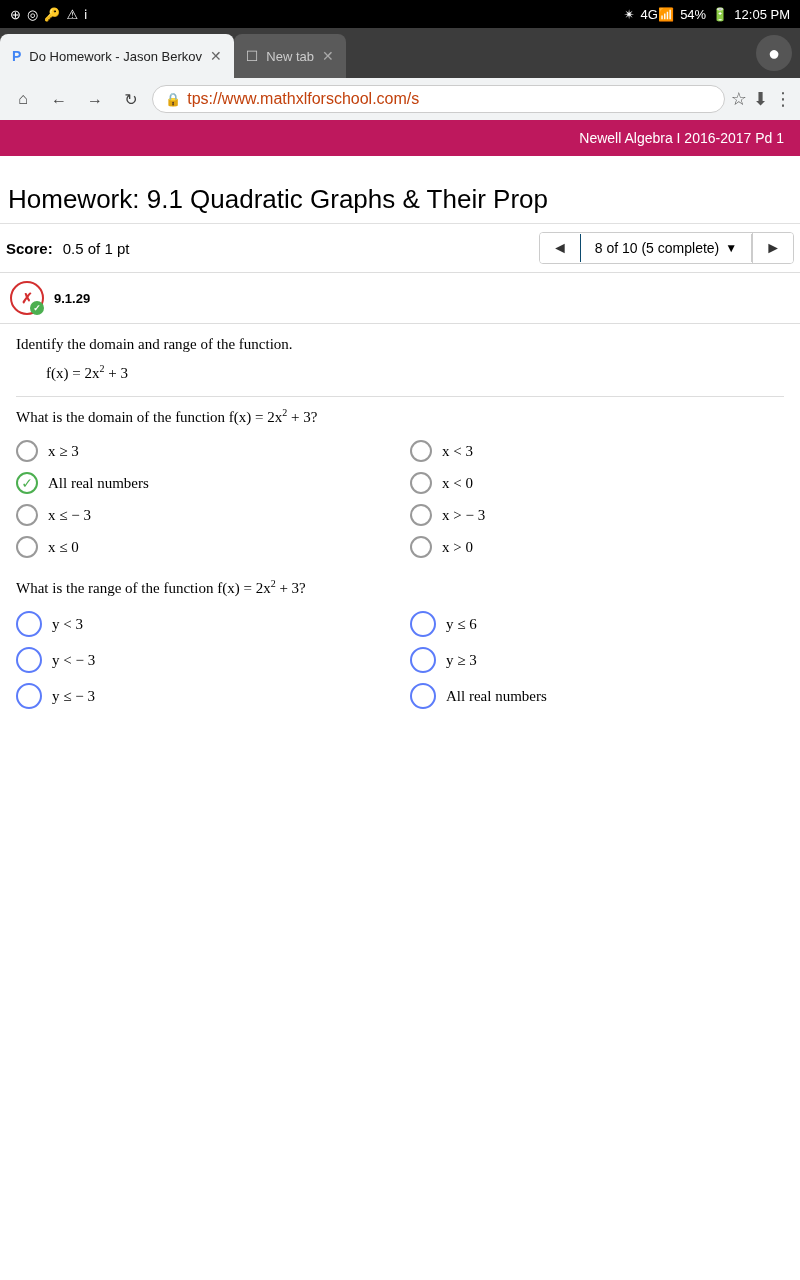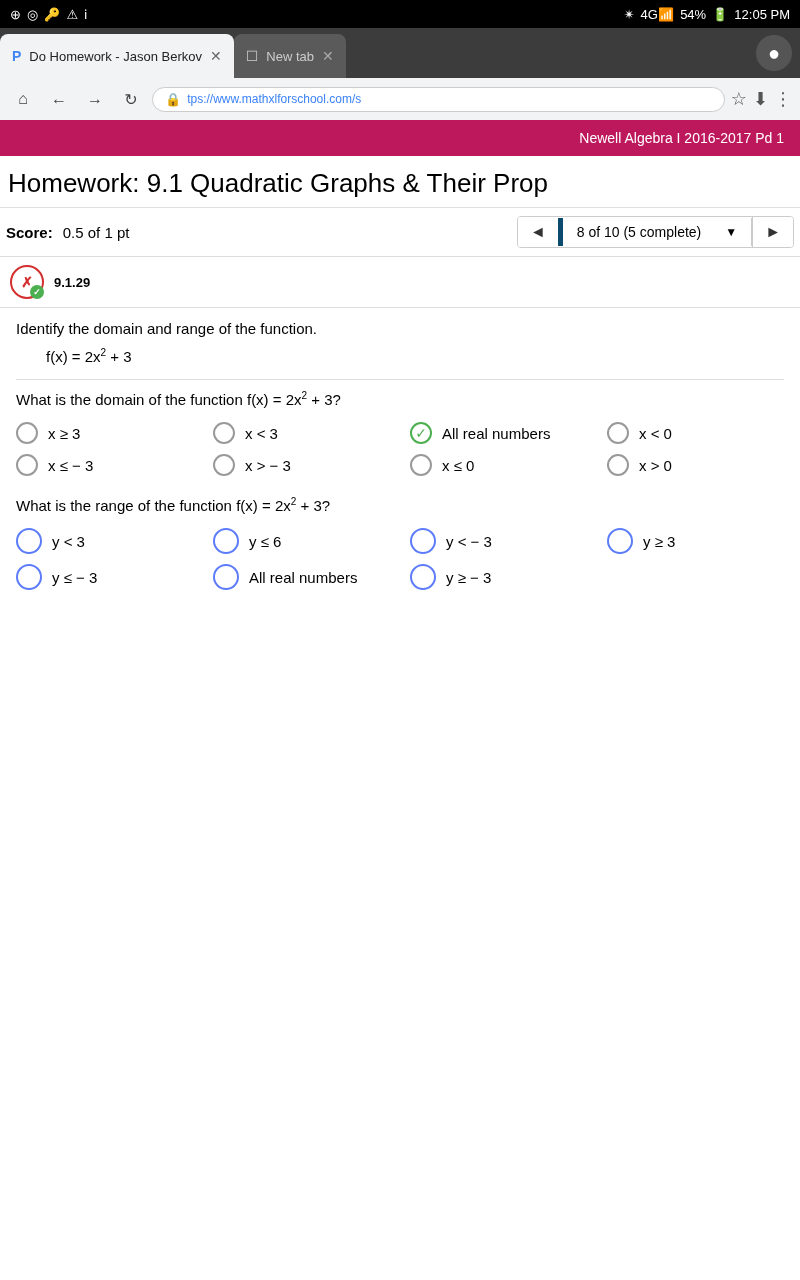--- a/index.html
+++ b/index.html
@@ -97,40 +97,40 @@
       flex: 1;
       background: #fff;
       border: 1px solid #ccc;
       border-radius: 20px;
       padding: 4px 12px;
       font-size: 13px;
       display: flex;
       align-items: center;
       gap: 6px;
     }
-    .address-text { font-size: 12px; color: #3b82f6; }
+    .address-text { font-size: 16px; color: #c2410c; }
     .lock-icon { color: #4CAF50; font-size: 13px; }
     .addr-actions { display: flex; gap: 6px; align-items: center; }
     .addr-icon { font-size: 18px; color: #555; cursor: pointer; }
 
     
     .app-header {
       background: #be185d;
       color: #fff;
       text-align: right;
       padding: 10px 16px;
       font-size: 14px;
     }
 
     
     .hw-title {
       font-size: 26px;
       font-weight: normal;
       color: #000;
-      padding: 12px 16px 8px 8px;
+      padding: 28px 16px 8px 8px;
       border-bottom: 1px solid #e0e0e0;
       white-space: nowrap;
       overflow: hidden;
     }
 
     
     .score-nav-row {
       display: flex;
       align-items: center;
       padding: 8px 6px;
@@ -155,22 +155,22 @@
       border: none;
       border-left: 1px solid #ccc;
       color: #333;
     }
     .nav-arrow:first-child { border-left: none; }
     .nav-info {
       padding: 6px 14px;
       font-size: 14px;
       display: flex;
       align-items: center;
-      gap: 24px;
-      border-left: 5px solid #0c4a6e;
+      gap: 6px;
+      border-left: 1px solid #0c4a6e;
       border-right: 1px solid #ccc;
     }
     .dropdown-arrow { font-size: 12px; }
 
     
     .question-tag {
       display: flex;
       align-items: center;
       padding: 8px 10px;
       border-bottom: 1px solid #ddd;
@@ -192,20 +192,21 @@
       background: #4CAF50;
       border-radius: 50%;
       display: flex; align-items: center; justify-content: center;
       font-size: 9px; color: #fff;
     }
     .question-id { font-size: 13px; font-weight: bold; }
 
     
     .question-content {
       padding: 12px 16px;
+      font-family: Liberation Serif, serif;
     }
     .question-instruction {
       font-size: 15px;
       margin-bottom: 10px;
     }
     .function-display {
       font-size: 15px;
       padding-left: 30px;
       margin-bottom: 14px;
     }
@@ -213,21 +214,21 @@
     .divider { border-top: 1px solid #ddd; margin: 10px 0; }
 
     .sub-question {
       font-size: 15px;
       margin-bottom: 14px;
     }
 
     
     .options-grid {
       display: grid;
-      grid-template-columns: 1fr 1fr 1fr 1fr;
+      grid-template-columns: 1fr 1fr;
       gap: 10px 20px;
       margin-bottom: 20px;
     }
     .option {
       display: flex;
       align-items: center;
       gap: 10px;
       font-size: 15px;
     }
     .radio {
@@ -417,19 +418,15 @@
     </div>
     <div class="option">
       <div class="radio-large"></div>
       <span>y ≤ − 3</span>
     </div>
 
     <div class="option">
       <div class="radio-large"></div>
       <span>All real numbers</span>
     </div>
-    <div class="option">
-      <div class="radio-large"></div>
-      <span>y ≥ − 3</span>
-    </div>
   </div>
 
 </div>
 
 </body></html>

